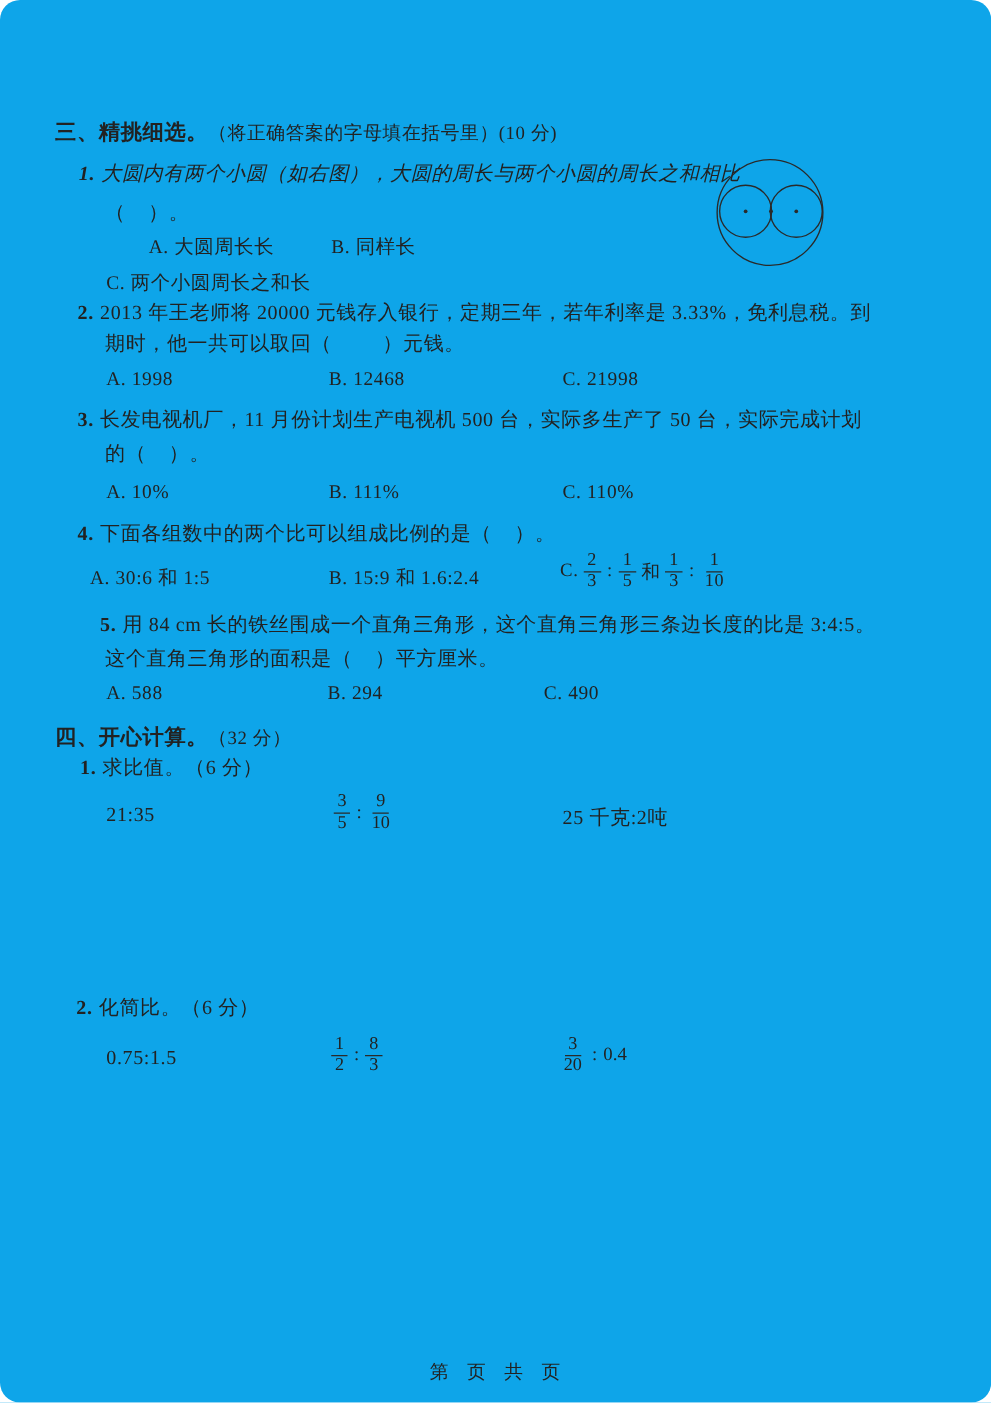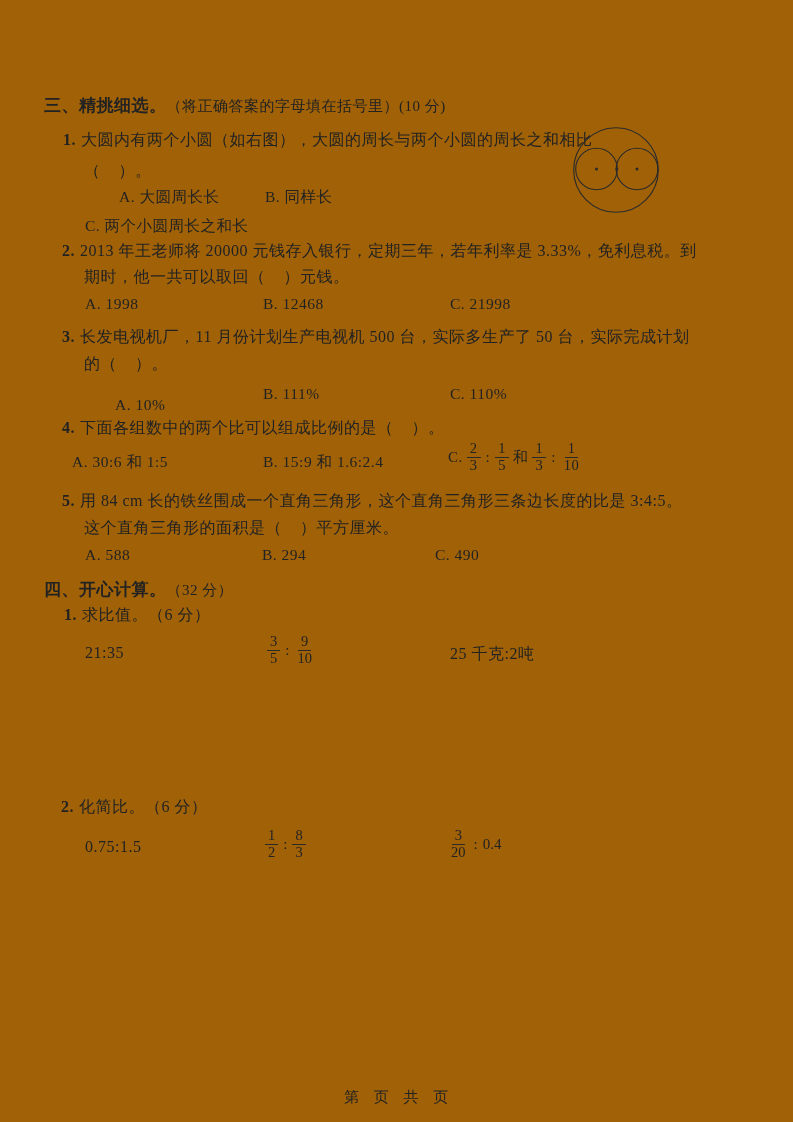--- a/index.html
+++ b/index.html
@@ -1,22 +1,23 @@
 <!DOCTYPE html>
 <html><head>
 <meta charset="utf-8">
 <style>
   html,body{margin:0;padding:0;background:#ffffff;}
   .page{
     position:relative;
     width:793px;height:1122px;
-    background:#a16207;
+    background:#0ea5e9;
     font-family:"Liberation Serif","DejaVu Serif",serif;
     color:#222222;
     overflow:hidden;
+    border-radius:16px;
   }
   .abs{position:absolute;white-space:nowrap;}
   .line{font-size:16px;line-height:1.1;letter-spacing:0.5px;}
   .sec-title{font-size:17px;font-weight:bold;letter-spacing:0.5px;}
   .sec-note{font-size:15px;font-weight:normal;letter-spacing:0.5px;}
   .qnum{font-weight:bold;margin-right:5px;font-size:16px;}
   .qlabel{font-size:16px;letter-spacing:0.5px;}
   .opt{font-size:15.5px;letter-spacing:0.5px;}
   .calc-item{font-size:16px;letter-spacing:0.5px;}
   .fracrow{display:flex;align-items:center;gap:4px;font-size:15px;}
@@ -32,50 +33,50 @@
 </style>
 </head>
 <body>
 
 <div class="page">
 
   <div class="abs" style="left:44px;top:94px;">
     <span class="sec-title">三、精挑细选。</span><span class="sec-note">（将正确答案的字母填在括号里）(10 分)</span>
   </div>
 
-  <div class="abs line" style="left:63px;top:131px;">
+  <div class="abs line" style="left:63px;top:131px;font-style:italic;">
     <span class="qnum">1.</span><span>大圆内有两个小圆（如右图），大圆的周长与两个小圆的周长之和相比</span>
   </div>
   <div class="abs line" style="left:84px;top:162px;">（&nbsp;&nbsp;&nbsp;&nbsp;）。</div>
   <span class="abs opt" style="left:85px;top:187px;margin-left:34px;">A. 大圆周长长</span>
   <span class="abs opt" style="left:265px;top:187px;font-family:Liberation Serif, serif;">B. 同样长</span>
   <span class="abs opt" style="left:85px;top:216px;">C. 两个小圆周长之和长</span>
 
   <svg class="abs" style="left:571px;top:126px;" width="90" height="90" viewBox="0 0 90 90">
     <circle cx="45" cy="44" r="42.3" fill="none" stroke="#2a2a2a" stroke-width="1.1"></circle>
     <circle cx="25.5" cy="43" r="20.8" fill="none" stroke="#2a2a2a" stroke-width="1.1"></circle>
     <circle cx="66" cy="43" r="20.8" fill="none" stroke="#2a2a2a" stroke-width="1.1"></circle>
     <circle cx="25.5" cy="43" r="1.5" fill="#2a2a2a"></circle>
     <circle cx="45.8" cy="43" r="1.5" fill="#2a2a2a"></circle>
     <circle cx="66" cy="43" r="1.5" fill="#2a2a2a"></circle>
   </svg>
 
   <div class="abs line" style="left:62px;top:242px;">
     <span class="qnum">2.</span><span>2013 年王老师将 20000 元钱存入银行，定期三年，若年利率是 3.33%，免利息税。到</span>
   </div>
-  <div class="abs line" style="left:84px;top:268px;">期时，他一共可以取回（&nbsp;&nbsp;&nbsp;&nbsp;）元钱。</div>
+  <div class="abs line" style="left:84px;top:268px;font-family:Liberation Mono, monospace;">期时，他一共可以取回（&nbsp;&nbsp;&nbsp;&nbsp;）元钱。</div>
   <span class="abs opt" style="left:85px;top:295px;">A. 1998</span>
   <span class="abs opt" style="left:263px;top:295px;">B. 12468</span>
   <span class="abs opt" style="left:450px;top:295px;font-family:Liberation Serif, serif;">C. 21998</span>
 
   <div class="abs line" style="left:62px;top:328px;">
     <span class="qnum">3.</span><span>长发电视机厂，11 月份计划生产电视机 500 台，实际多生产了 50 台，实际完成计划</span>
   </div>
   <div class="abs line" style="left:84px;top:355px;">的（&nbsp;&nbsp;&nbsp;&nbsp;）。</div>
-  <span class="abs opt" style="left:85px;top:396px;margin-left:30px;">A. 10%</span>
+  <span class="abs opt" style="left:85px;top:385px;">A. 10%</span>
   <span class="abs opt" style="left:263px;top:385px;">B. 111%</span>
   <span class="abs opt" style="left:450px;top:385px;">C. 110%</span>
 
   <div class="abs line" style="left:62px;top:419px;">
     <span class="qnum">4.</span><span>下面各组数中的两个比可以组成比例的是（&nbsp;&nbsp;&nbsp;&nbsp;）。</span>
   </div>
   <span class="abs opt" style="left:72px;top:452px;">A. 30:6 和 1:5</span>
   <span class="abs opt" style="left:263px;top:452px;">B. 15:9 和 1.6:2.4</span>
   <div class="abs fracrow opt" style="left:448px;top:441px;">
     <span>C.</span>
@@ -93,21 +94,21 @@
         <span class="fn">1</span>
         <span class="fd">3</span>
       </span>
     <span class="rcolon">:</span>
     <span class="frac">
         <span class="fn">1</span>
         <span class="fd">10</span>
       </span>
   </div>
 
-  <div class="abs line" style="left:62px;top:492px;">
+  <div class="abs line" style="left:80px;top:492px;">
     <span class="qnum">5.</span><span>用 84 cm 长的铁丝围成一个直角三角形，这个直角三角形三条边长度的比是 3:4:5。</span>
   </div>
   <div class="abs line" style="left:84px;top:519px;">这个直角三角形的面积是（&nbsp;&nbsp;&nbsp;&nbsp;）平方厘米。</div>
   <span class="abs opt" style="left:85px;top:546px;">A. 588</span>
   <span class="abs opt" style="left:262px;top:546px;">B. 294</span>
   <span class="abs opt" style="left:435px;top:546px;">C. 490</span>
 
   <div class="abs" style="left:44px;top:578px;">
     <span class="sec-title">四、开心计算。</span><span class="sec-note">（32 分）</span>
   </div>

